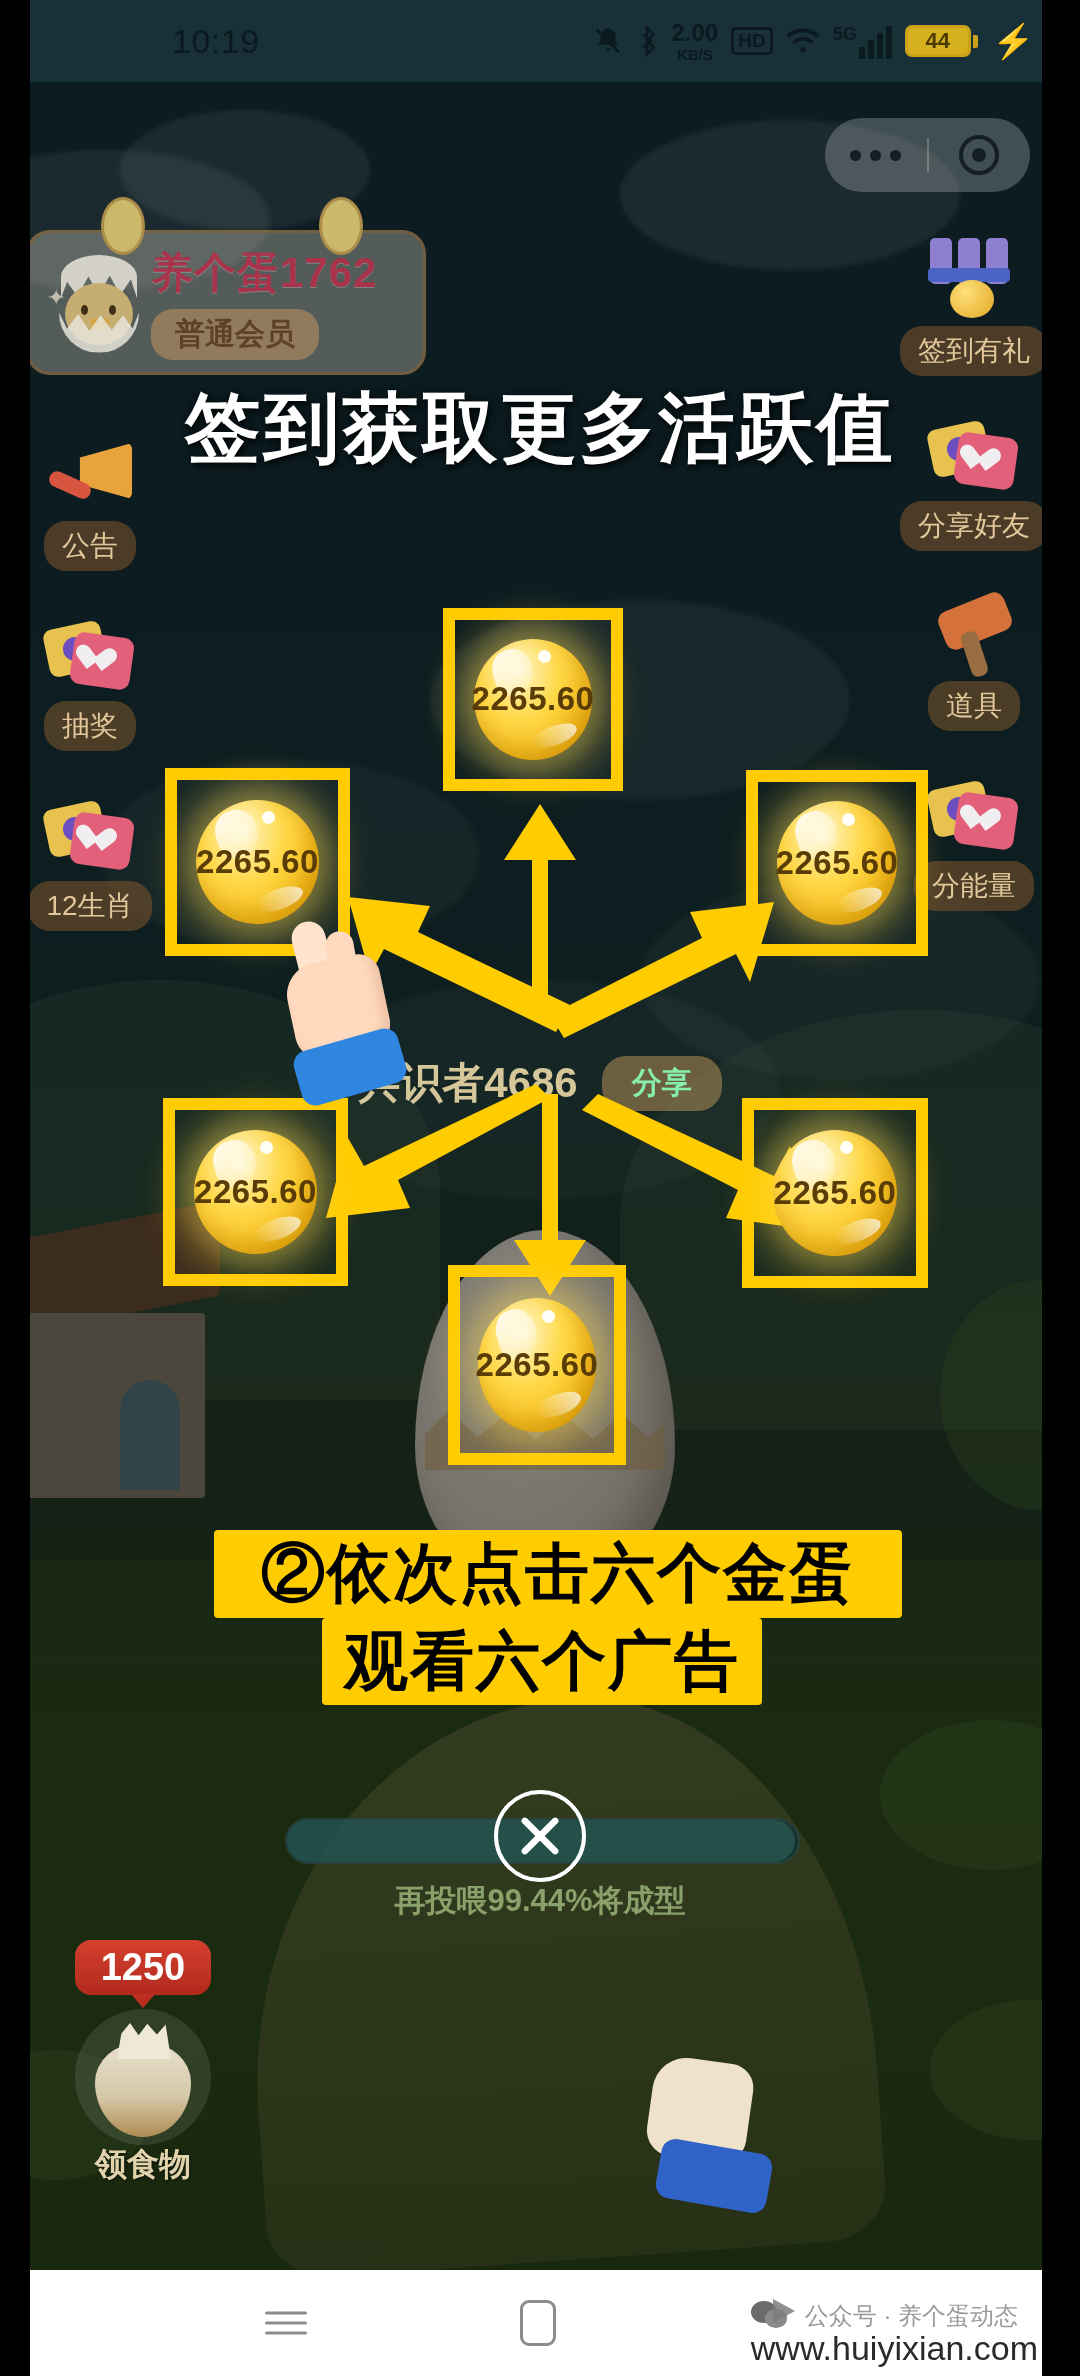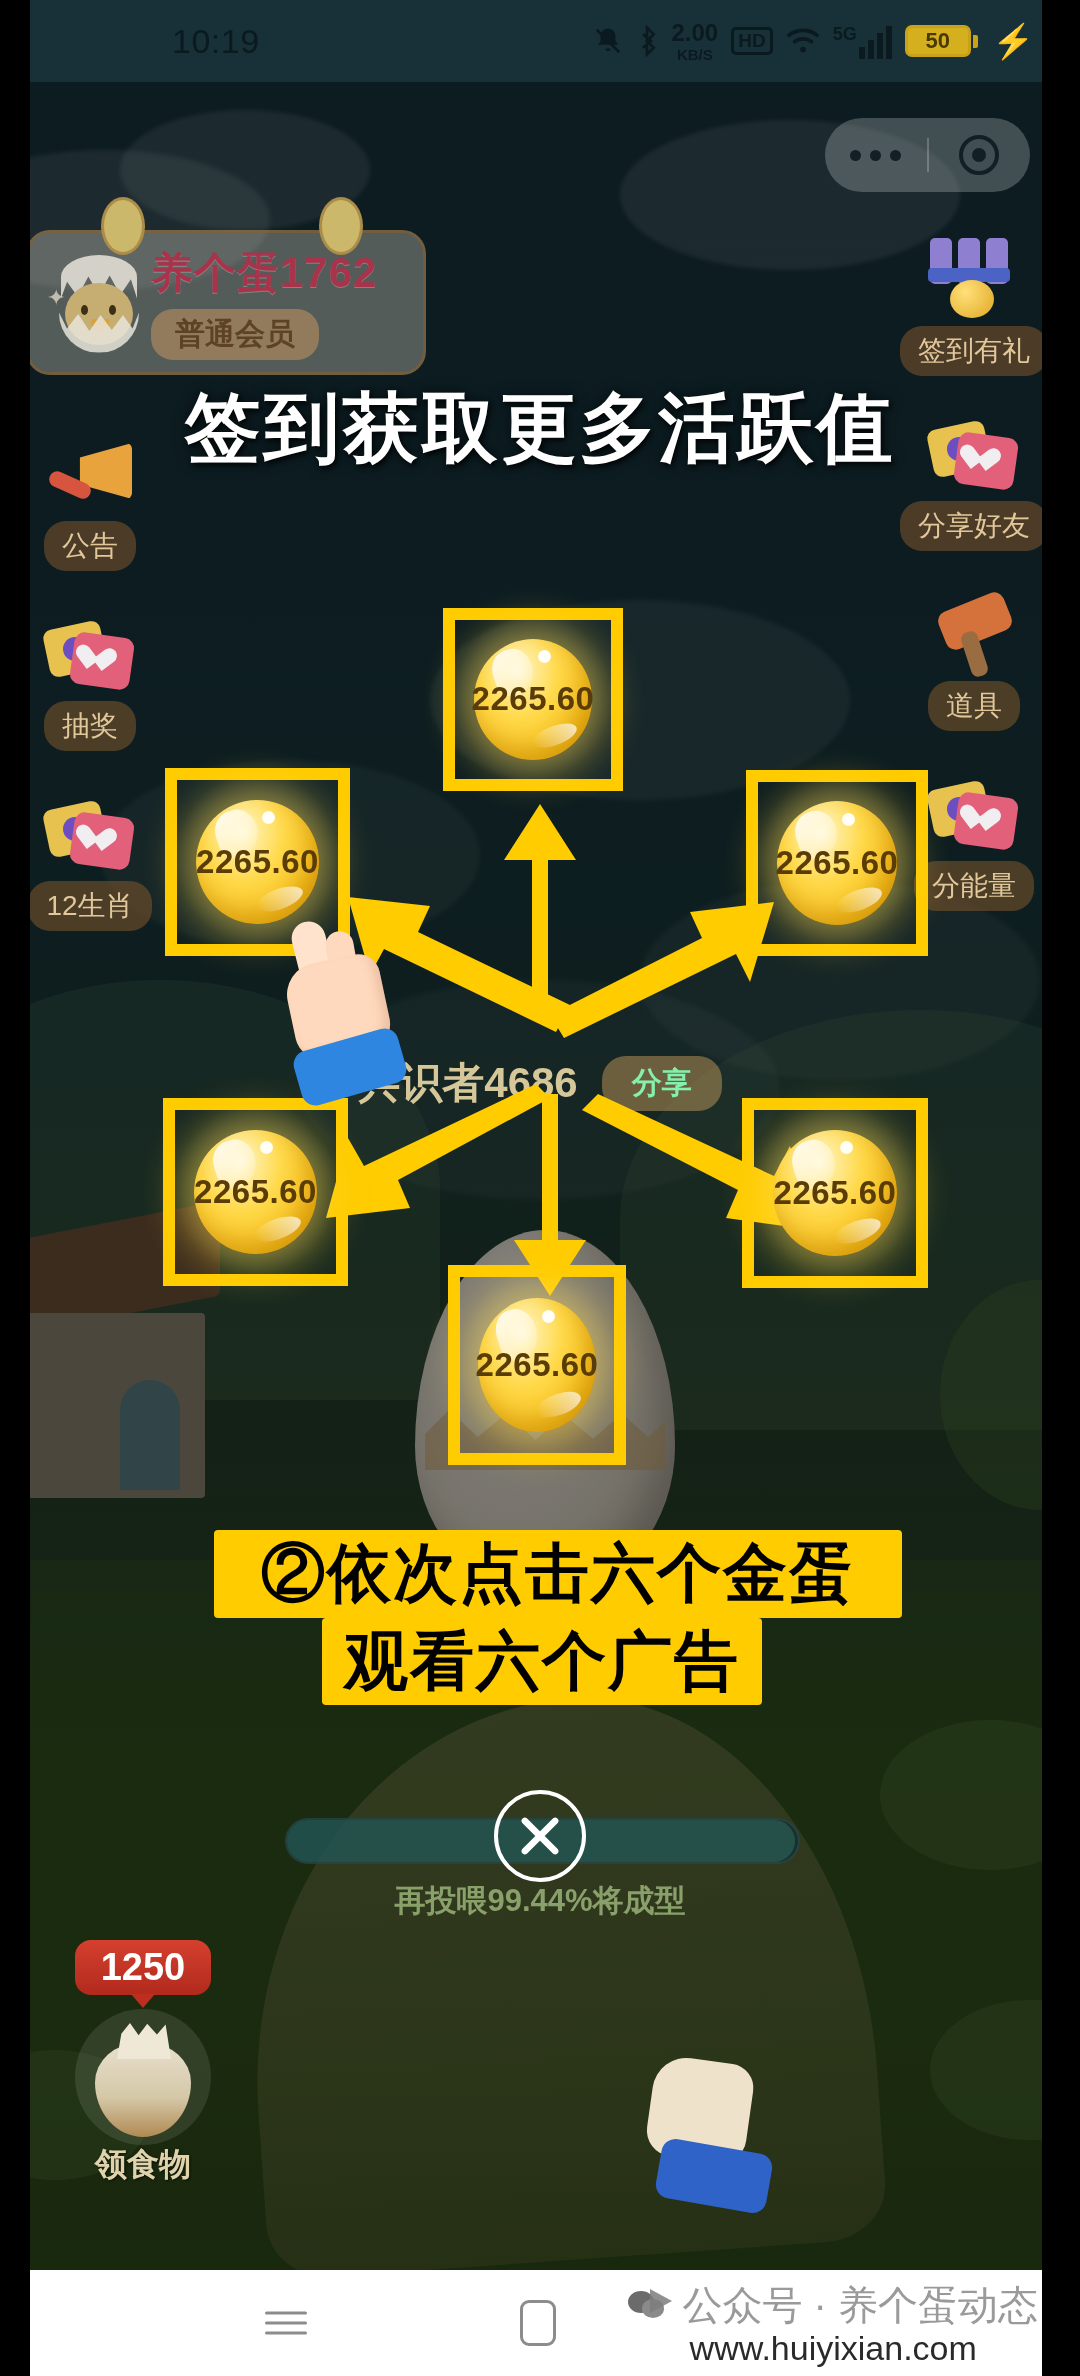--- a/index.html
+++ b/index.html
@@ -385,21 +385,21 @@
   #hand2 .cuff {
     position:absolute; left:18px; top:116px; width:112px; height:60px;
     background:#2f63c8; border-radius:14px; transform:rotate(10deg);
   }
 
   
   #watermark {
     position:absolute; right:42px; bottom:8px; z-index:80; text-align:center;
     color:#8f8f8f;
   }
-  #watermark .row1 { display:flex; align-items:center; gap:8px; font-size:40px; color:#9a9a9a; }
+  #watermark .row1 { display:flex; align-items:center; gap:8px; font-size:24px; color:#9a9a9a; }
   #watermark .row2 { font-size:34px; color:#2a2a2a; margin-top:-4px; }
   .wechat-logo { position:relative; width:46px; height:34px; flex:none; }
   .wechat-logo .b1 { position:absolute; left:0; top:2px; width:26px; height:22px; border-radius:50%; background:#6b6b6b;}
   .wechat-logo .b2 { position:absolute; left:14px; top:10px; width:22px; height:19px; border-radius:50%; background:#8a8a8a;}
   .wechat-logo .b3 {
     position:absolute; left:22px; top:0; width:0; height:0;
     border-top:12px solid transparent; border-bottom:12px solid transparent; border-left:22px solid #7d7d7d;
     opacity:0.85;
   }
 
@@ -487,21 +487,21 @@
         <span class="bars">
           <i style="height:12px"></i>
             <i style="height:19px"></i>
             <i style="height:26px"></i>
             <i style="height:33px"></i>
         </span>
       </div>
 
       <div class="battery">
         <div class="body">
-            <span>50</span>
+            <span>44</span>
           </div>
         <div class="cap"></div>
       </div>
       <div class="bolt">⚡</div>
     </div>
   </div>
 
   <div id="capsule">
     <div class="dots">
         <i></i>

